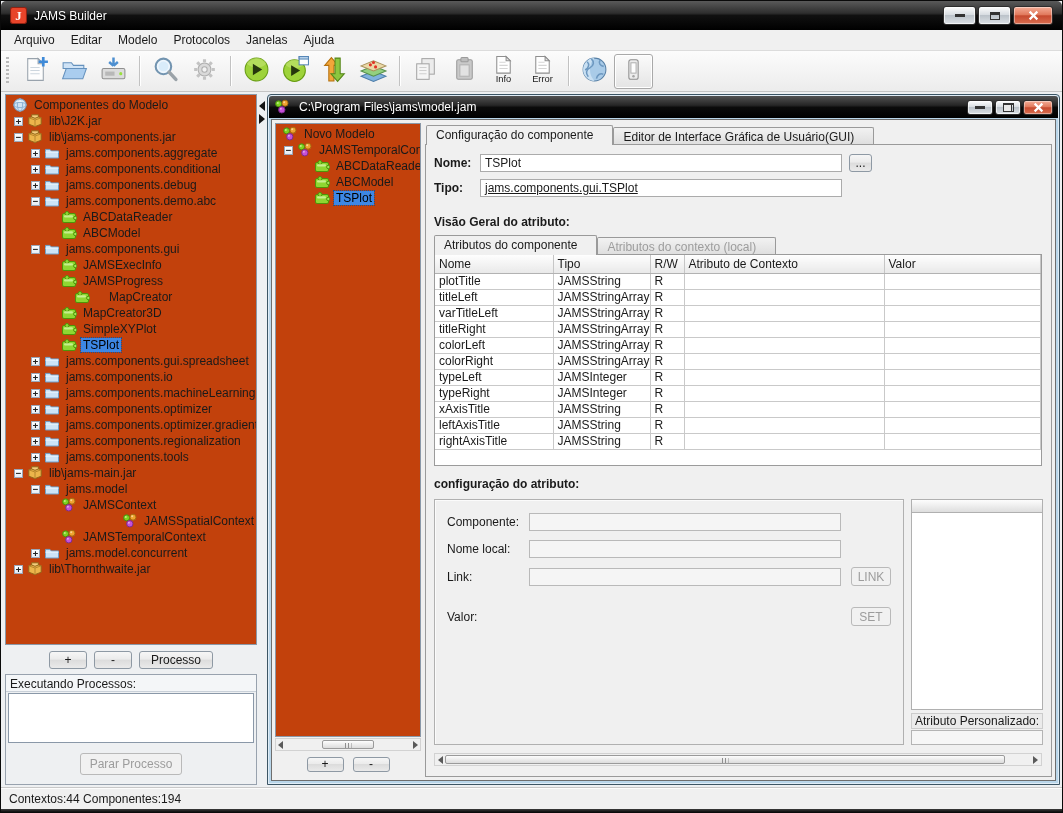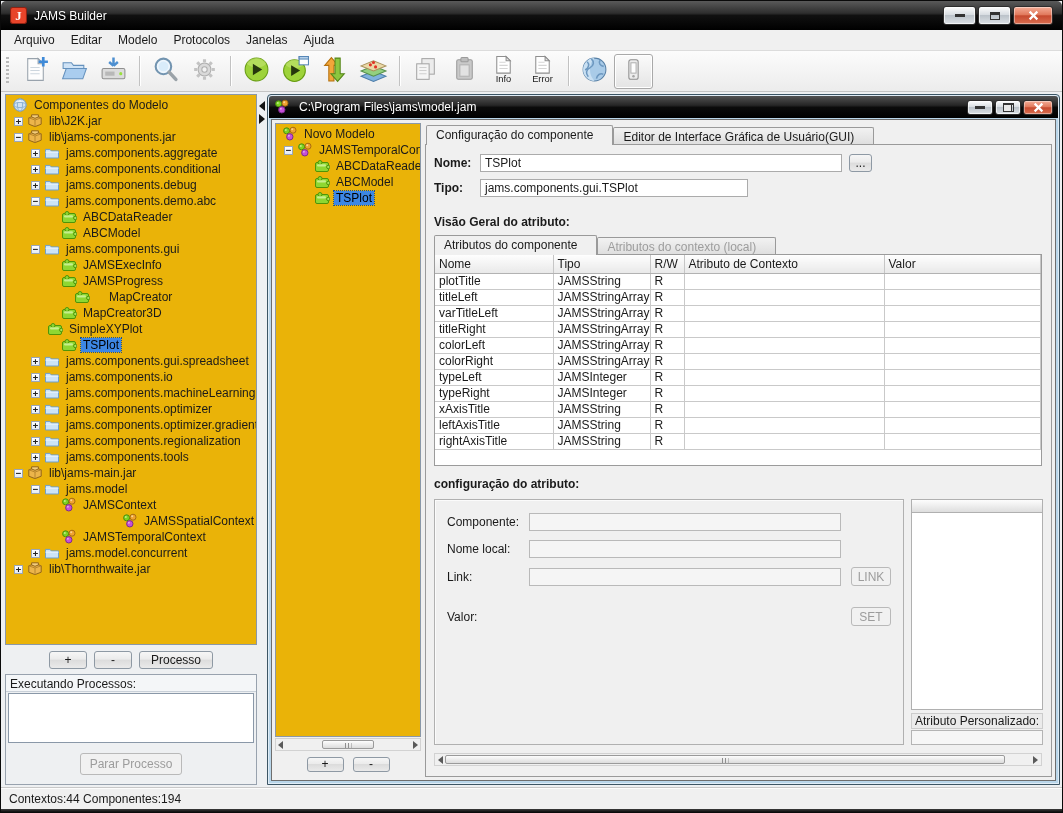--- a/index.html
+++ b/index.html
@@ -42,21 +42,21 @@
             display:flex; align-items:center; justify-content:center; flex:none; }
   .tb-btn svg { width:29px; height:29px; }
   .tb-btn.framed { border:1px solid #a9a9a9; background:linear-gradient(#fbfbfb,#e4e4e4);
                    box-shadow:inset 0 0 0 1px #fff; }
   .tb-sep { width:1px; height:30px; background:#c2c2c2; box-shadow:1px 0 0 #fff; margin:0 6px; flex:none; }
 
   
   .main { flex:1; display:flex; padding:2px 2px 2px 4px; background:#eef0f2; min-height:0; }
 
   .left-panel { width:252px; flex:none; display:flex; flex-direction:column; min-height:0; }
-  .tree-box { background:#eab308; border:1px solid #8a98a8; overflow:hidden; }
+  .tree-box { background:#c2410c; border:1px solid #8a98a8; overflow:hidden; }
   .left-tree { height:551px; flex:none; padding-top:2px; }
 
   .tree-row { height:16px; display:flex; align-items:center; white-space:nowrap; }
   .exp { width:9px; height:9px; flex:none; margin-right:4px; border:1px solid #9aa6b8;
          background:linear-gradient(#fff,#e4ecf5); color:#222; font:bold 9px/7px "DejaVu Sans Mono",monospace;
          text-align:center; }
   .exp-sp { width:13px; flex:none; }
   .tree-icon { width:16px; height:16px; flex:none; margin-right:4px; }
   .tree-icon svg { width:16px; height:16px; }
   .tree-label { padding:0 2px; }
@@ -109,21 +109,21 @@
   .tab { border:1px solid #9a9a9a; border-bottom:none; border-radius:2px 2px 0 0; height:17px;
          padding:2px 19px 0 9px; background:linear-gradient(#f2f2f2,#dfdfdf); white-space:nowrap; }
   .tab.active { background:#f0f0f0; height:20px; margin-bottom:-1px; position:relative; z-index:2; }
   .tab.disabled { color:#9d9d9d; }
   .config-panel { flex:1; min-height:0; border:1px solid #9a9a9a; background:#f0f0f0;
                   padding:9px 8px 4px 8px; display:flex; flex-direction:column; }
 
   .frow { display:flex; align-items:center; margin-bottom:7px; }
   .flabel { font-weight:bold; width:46px; flex:none; }
   .tfield { height:18px; border:1px solid #ababab; background:#fff; padding:1px 4px; line-height:14px; }
-  .f-nome { width:362px; } .f-tipo { width:268px; }
+  .f-nome { width:362px; } .f-tipo { width:362px;text-decoration:underline; }
   .browse-btn { width:23px; height:18px; margin-left:7px; }
   .section-title { font-weight:bold; margin:11px 0 5px 0; }
 
   .itabs { height:20px; display:flex; align-items:flex-end; }
   .attr-table-wrap { height:212px; flex:none; border:1px solid #9b9b9b; background:#fff; overflow:hidden; margin-right:1px; }
   table { border-collapse:collapse; width:100%; table-layout:fixed; }
   th { height:18px; font-weight:normal; text-align:left; padding:0 4px;
        background:linear-gradient(#fefefe,#e9e9e9); border-right:1px solid #c6c6c6; border-bottom:1px solid #b2b2b2; }
   td { height:16px; padding:0 4px; border-right:1px solid #c9c9c9; border-bottom:1px solid #c9c9c9;
        overflow:hidden; white-space:nowrap; }
@@ -434,21 +434,21 @@
           <div class="tree-row" style="padding-left: 42px;">
             <span class="exp-sp"></span>
             <span class="tree-icon"><svg viewBox="0 0 16 16">
                 <rect x="1.5" y="4.5" width="13" height="9" rx="1.5" fill="#8ed732" stroke="#4e9408"></rect>
                 <circle cx="6" cy="4.5" r="2" fill="#8ed732" stroke="#4e9408"></circle>
                 <circle cx="14.3" cy="9" r="1.7" fill="#a7e45a" stroke="#4e9408"></circle>
                 <rect x="3" y="6.3" width="9" height="2.2" rx="1.1" fill="#c6f08c"></rect>
               </svg></span>
             <span class="tree-label">MapCreator3D</span>
           </div>
-          <div class="tree-row" style="padding-left: 28px;">
+          <div class="tree-row" style="padding-left: 42px;">
             <span class="exp-sp"></span>
             <span class="tree-icon"><svg viewBox="0 0 16 16">
                 <rect x="1.5" y="4.5" width="13" height="9" rx="1.5" fill="#8ed732" stroke="#4e9408"></rect>
                 <circle cx="6" cy="4.5" r="2" fill="#8ed732" stroke="#4e9408"></circle>
                 <circle cx="14.3" cy="9" r="1.7" fill="#a7e45a" stroke="#4e9408"></circle>
                 <rect x="3" y="6.3" width="9" height="2.2" rx="1.1" fill="#c6f08c"></rect>
               </svg></span>
             <span class="tree-label">SimpleXYPlot</span>
           </div>
           <div class="tree-row selected" style="padding-left: 42px;">

